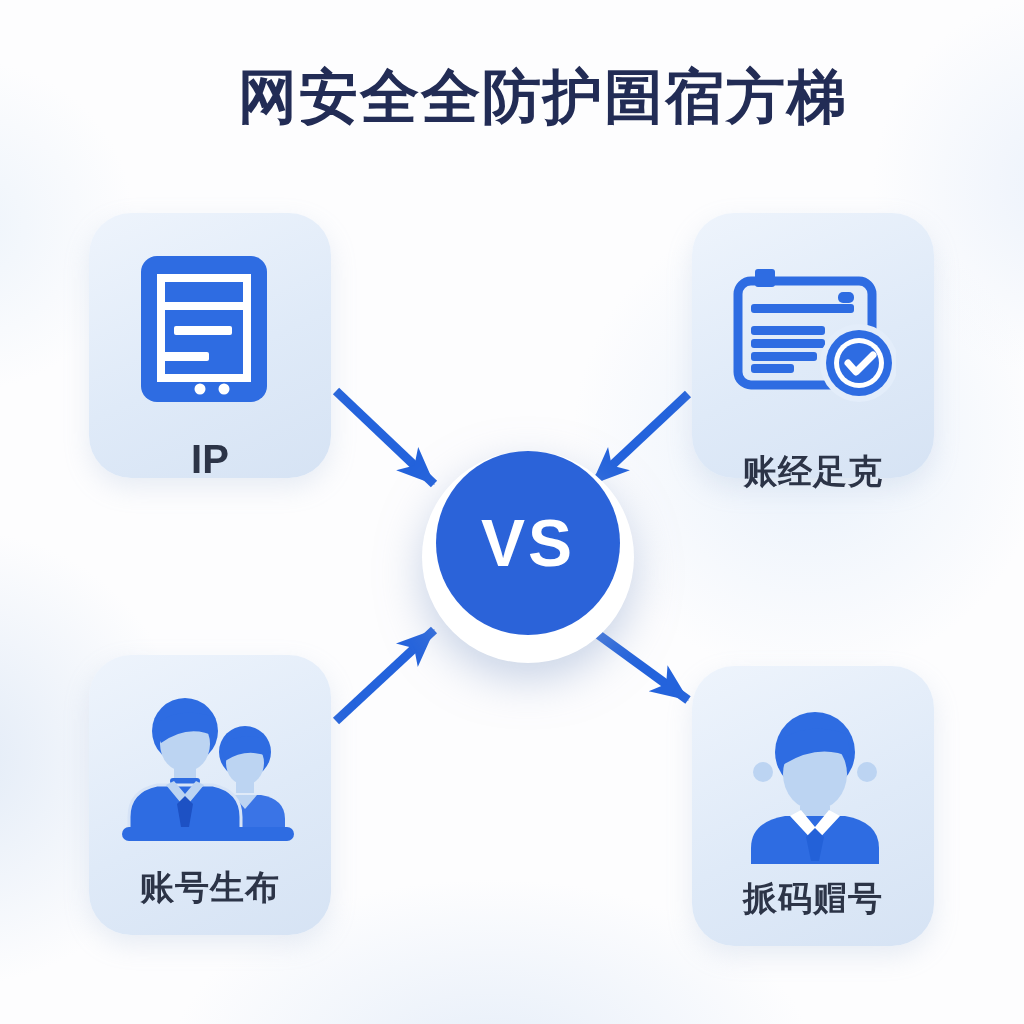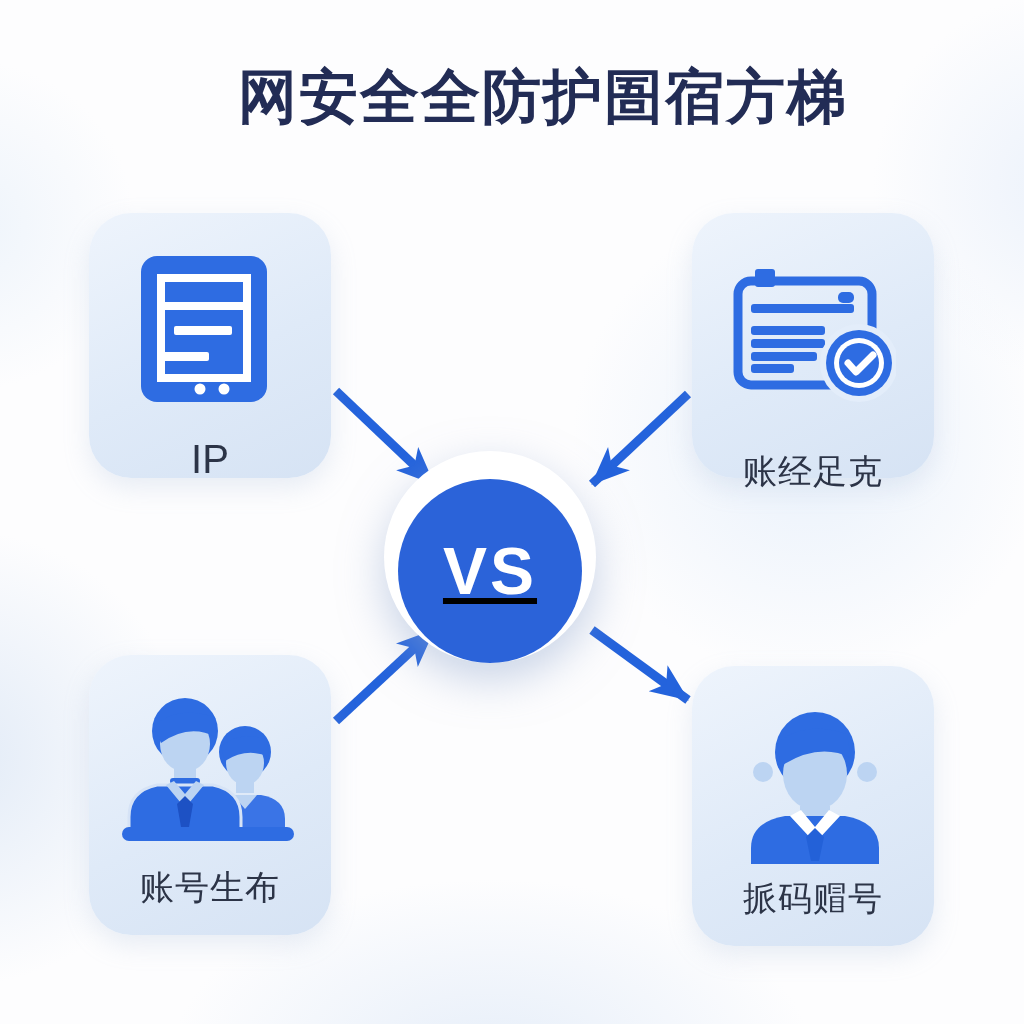--- a/index.html
+++ b/index.html
@@ -27,32 +27,32 @@
   .card-tr{left:692px;top:213px;height:265px;}
   .card-bl{left:89px;top:655px;height:280px;}
   .card-br{left:692px;top:666px;height:280px;}
   .icon{position:absolute;}
   .icon-tablet{left:52px;top:43px;}
   .icon-checklist{left:36px;top:56px;}
   .icon-team{left:30px;top:40px;}
   .icon-avatar{left:53px;top:42px;}
   .card-label{
     position:absolute;left:0;width:100%;text-align:center;
-    color:#2C3447;font-weight:400;
+    color:#2C3447;font-weight:700;
   }
   .label-ip{top:224px;font-size:40px;}
   .label-tr{top:236px;font-size:34px;letter-spacing:1px;}
   .label-bl{top:870px;font-size:34px;letter-spacing:1px;}
   .label-br{top:870px;font-size:34px;letter-spacing:1px;}
   .label-bl,.label-br{top:auto;bottom:24px;}
   .arrows-layer{position:absolute;left:0;top:0;}
   .vs-outer{
-    position:absolute;left:384px;top:451px;width:212px;height:212px;border-radius:50%;
+    position:absolute;left:422px;top:451px;width:212px;height:212px;border-radius:50%;
     background:#ffffff;box-shadow:0 16px 44px rgba(148,170,208,0.5);
-    display:flex;align-items:flex-end;justify-content:center;text-decoration:underline;
+    display:flex;align-items:flex-start;justify-content:center;
   }
   .vs-inner{
     width:184px;height:184px;border-radius:50%;background:#2B63D9;
     display:flex;align-items:center;justify-content:center;
   }
   .vs-text{color:#ffffff;font-size:66px;font-weight:800;letter-spacing:3px;}
 </style>
 </head>
 <body>
 

